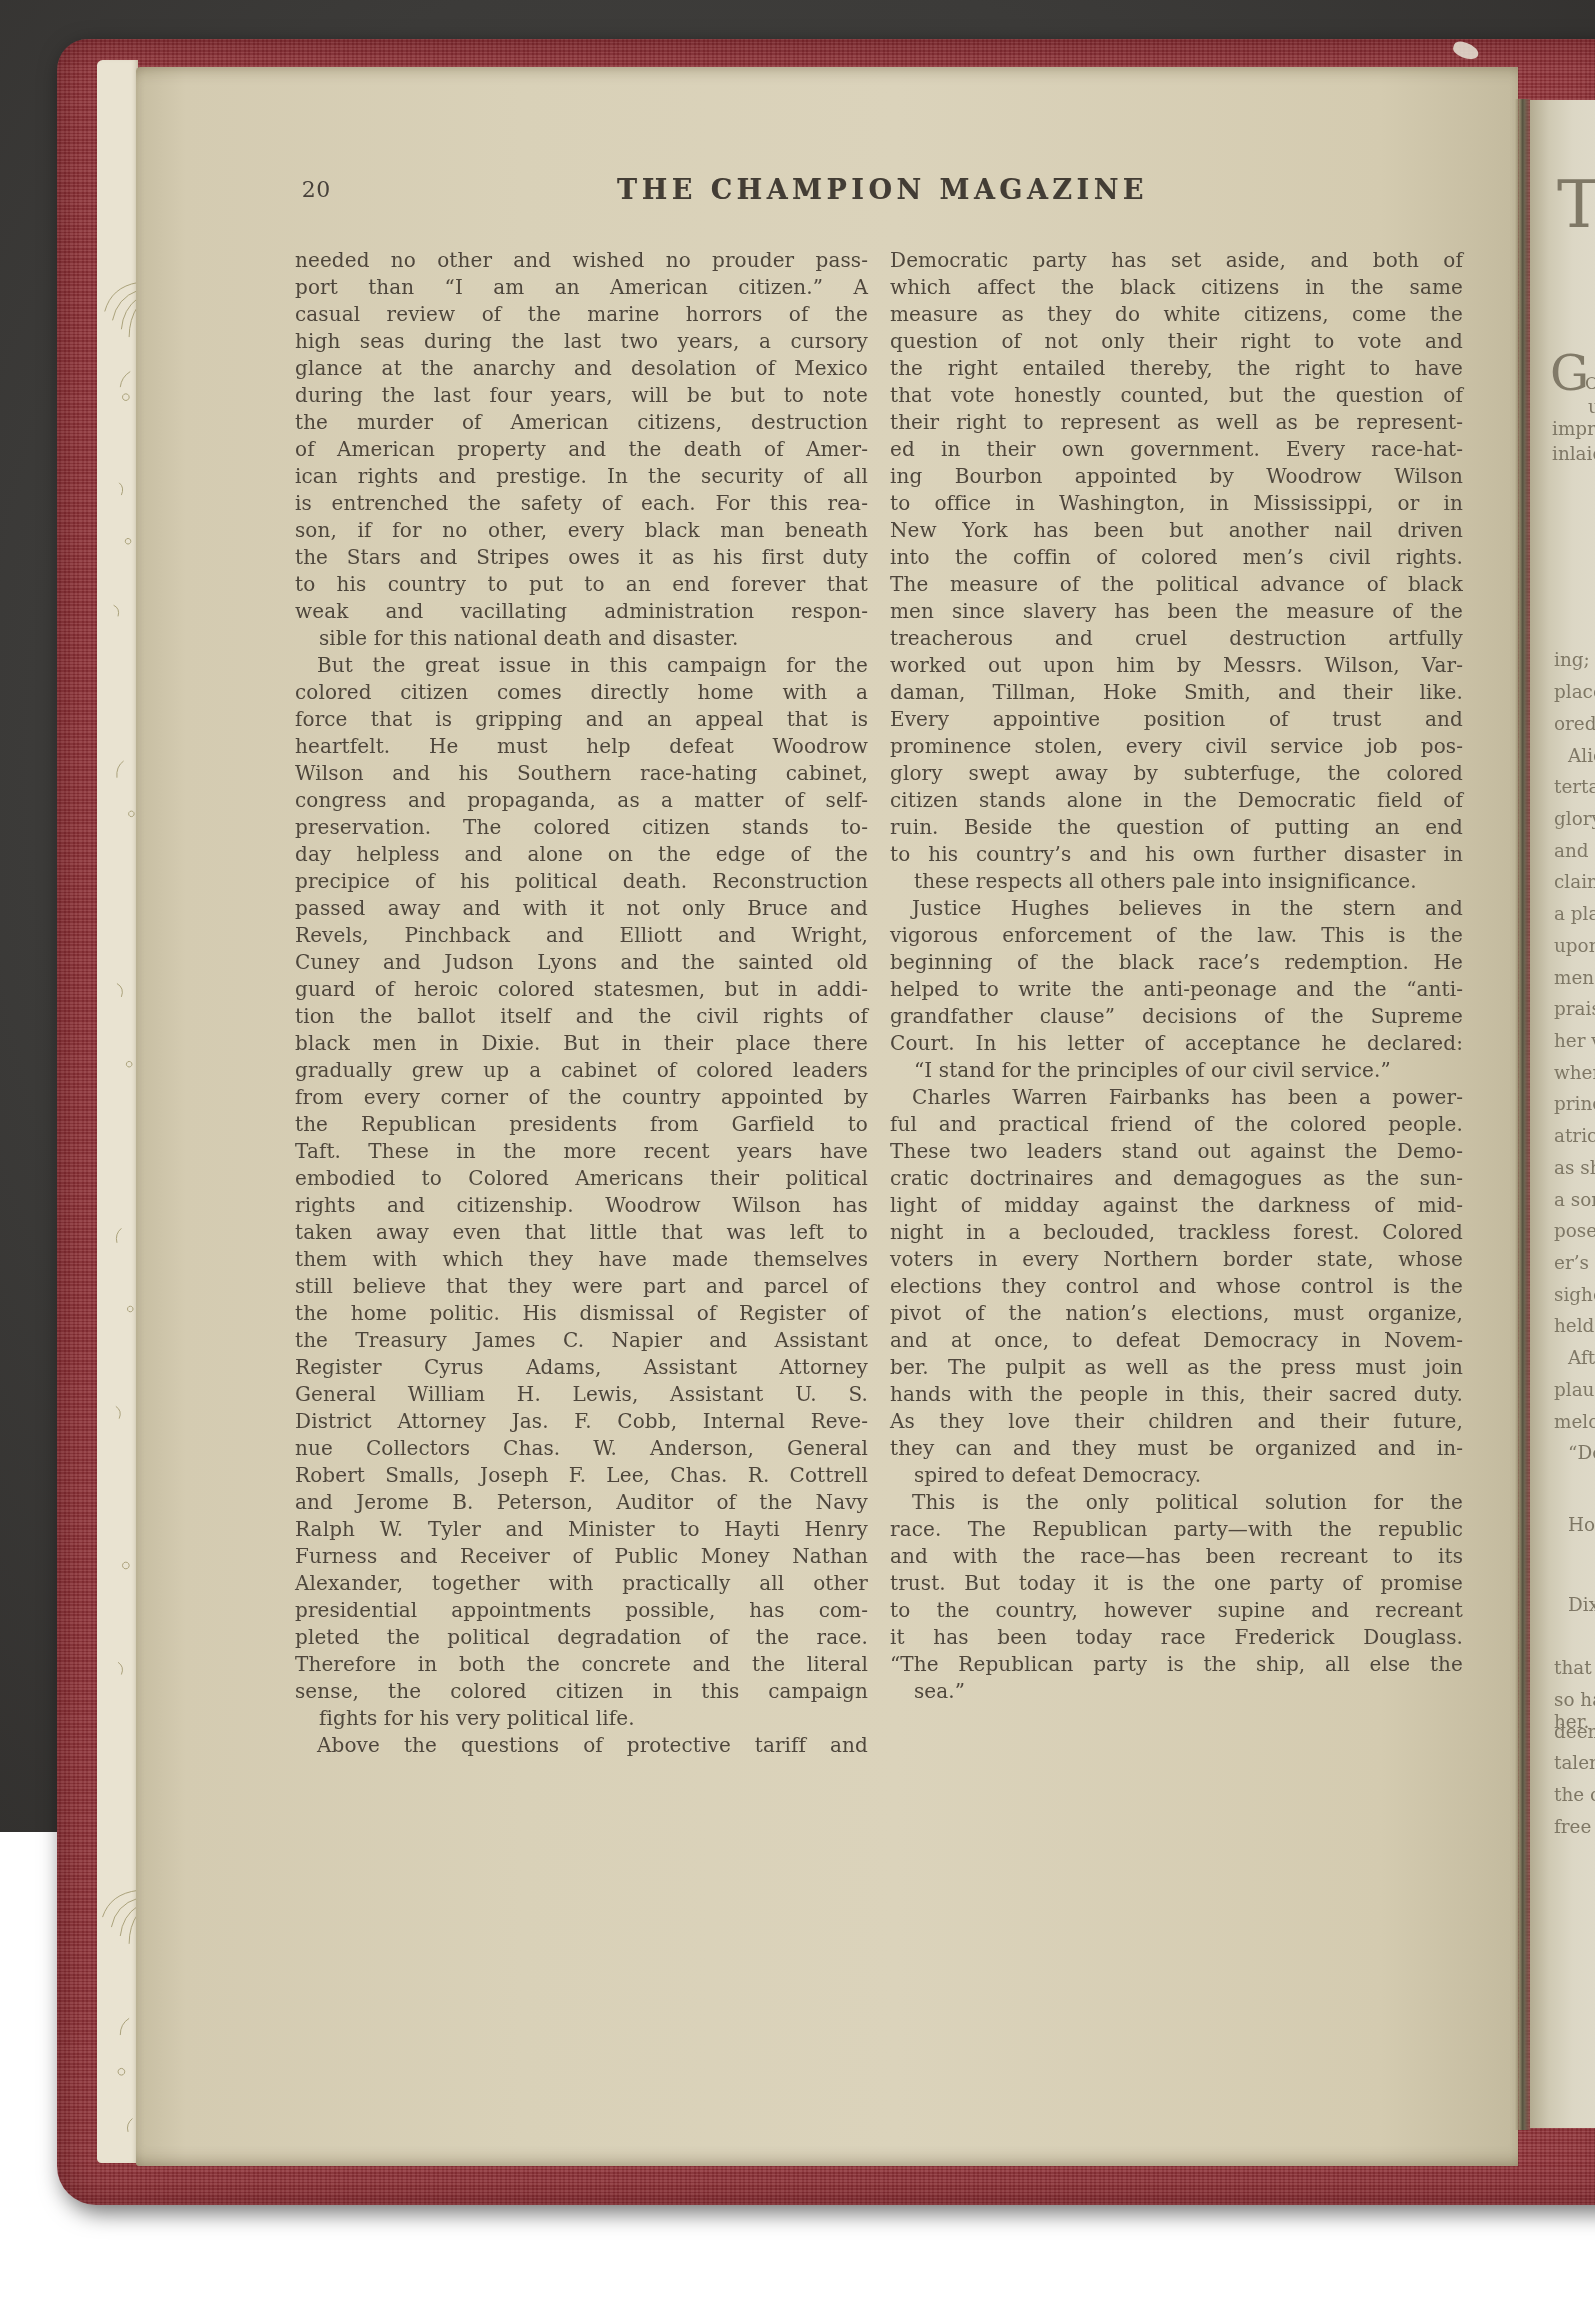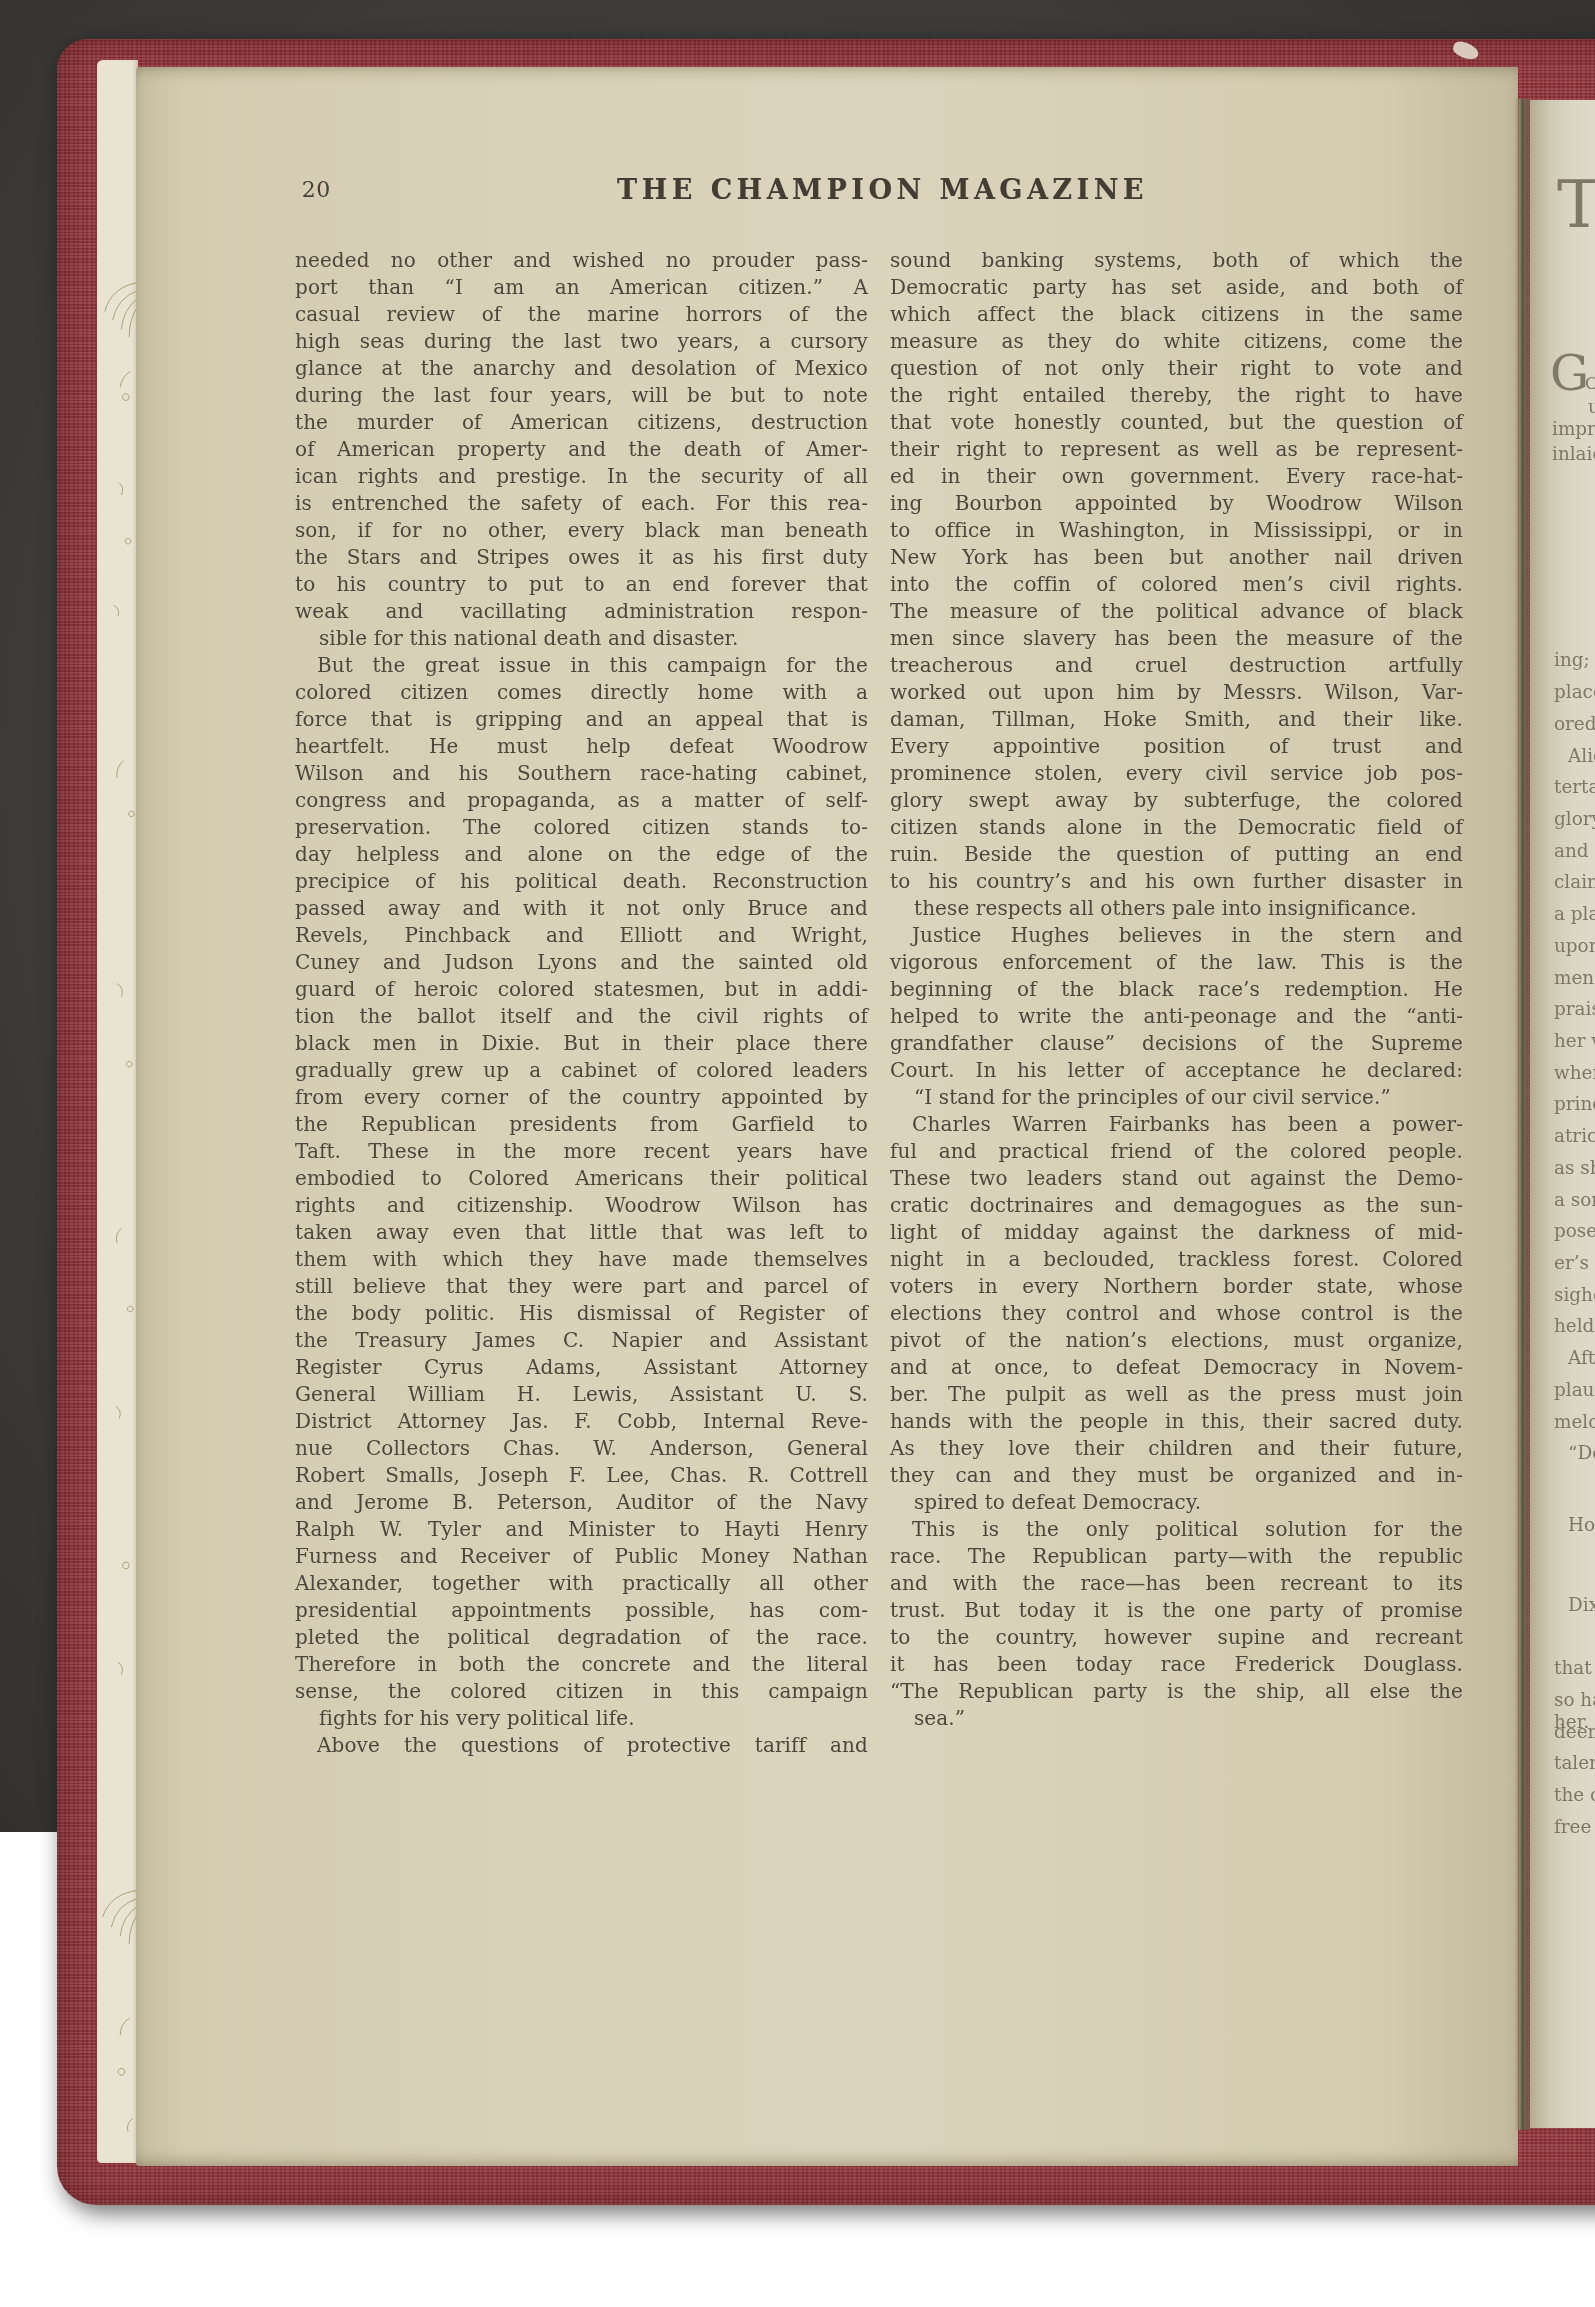--- a/index.html
+++ b/index.html
@@ -166,40 +166,39 @@
         <div class="tl">black men in Dixie.  But in their place there</div>
         <div class="tl">gradually grew up a cabinet of colored leaders</div>
         <div class="tl">from every corner of the country appointed by</div>
         <div class="tl">the Republican presidents from Garfield to</div>
         <div class="tl">Taft.  These in the more recent years have</div>
         <div class="tl">embodied to Colored Americans their political</div>
         <div class="tl">rights and citizenship.  Woodrow Wilson has</div>
         <div class="tl">taken away even that little that was left to</div>
         <div class="tl">them with which they have made themselves</div>
         <div class="tl">still believe that they were part and parcel of</div>
-        <div class="tl">the body politic.  His dismissal of Register of</div>
+        <div class="tl">the home politic.  His dismissal of Register of</div>
         <div class="tl">the Treasury James C. Napier and Assistant</div>
         <div class="tl">Register Cyrus Adams, Assistant Attorney</div>
         <div class="tl">General William H. Lewis, Assistant U. S.</div>
         <div class="tl">District Attorney Jas. F. Cobb, Internal Reve-</div>
         <div class="tl">nue Collectors Chas. W. Anderson, General</div>
         <div class="tl">Robert Smalls, Joseph F. Lee, Chas. R. Cottrell</div>
         <div class="tl">and Jerome B. Peterson, Auditor of the Navy</div>
         <div class="tl">Ralph W. Tyler and Minister to Hayti Henry</div>
         <div class="tl">Furness and Receiver of Public Money Nathan</div>
         <div class="tl">Alexander, together with practically all other</div>
         <div class="tl">presidential appointments possible, has com-</div>
         <div class="tl">pleted the political degradation of the race.</div>
         <div class="tl">Therefore in both the concrete and the literal</div>
         <div class="tl">sense, the colored citizen in this campaign</div>
         <div class="tl end">fights for his very political life.</div>
         <div class="tl ind">Above the questions of protective tariff and</div>
       </div>
     <div class="col" id="col-right">
-        <div class="tl">sound banking systems, both of which the</div>
         <div class="tl">Democratic party has set aside, and both of</div>
         <div class="tl">which affect the black citizens in the same</div>
         <div class="tl">measure as they do white citizens, come the</div>
         <div class="tl">question of not only their right to vote and</div>
         <div class="tl">the right entailed thereby, the right to have</div>
         <div class="tl">that vote honestly counted, but the question of</div>
         <div class="tl">their right to represent as well as be represent-</div>
         <div class="tl">ed in their own government.  Every race-hat-</div>
         <div class="tl">ing Bourbon appointed by Woodrow Wilson</div>
         <div class="tl">to office in Washington, in Mississippi, or in</div>

